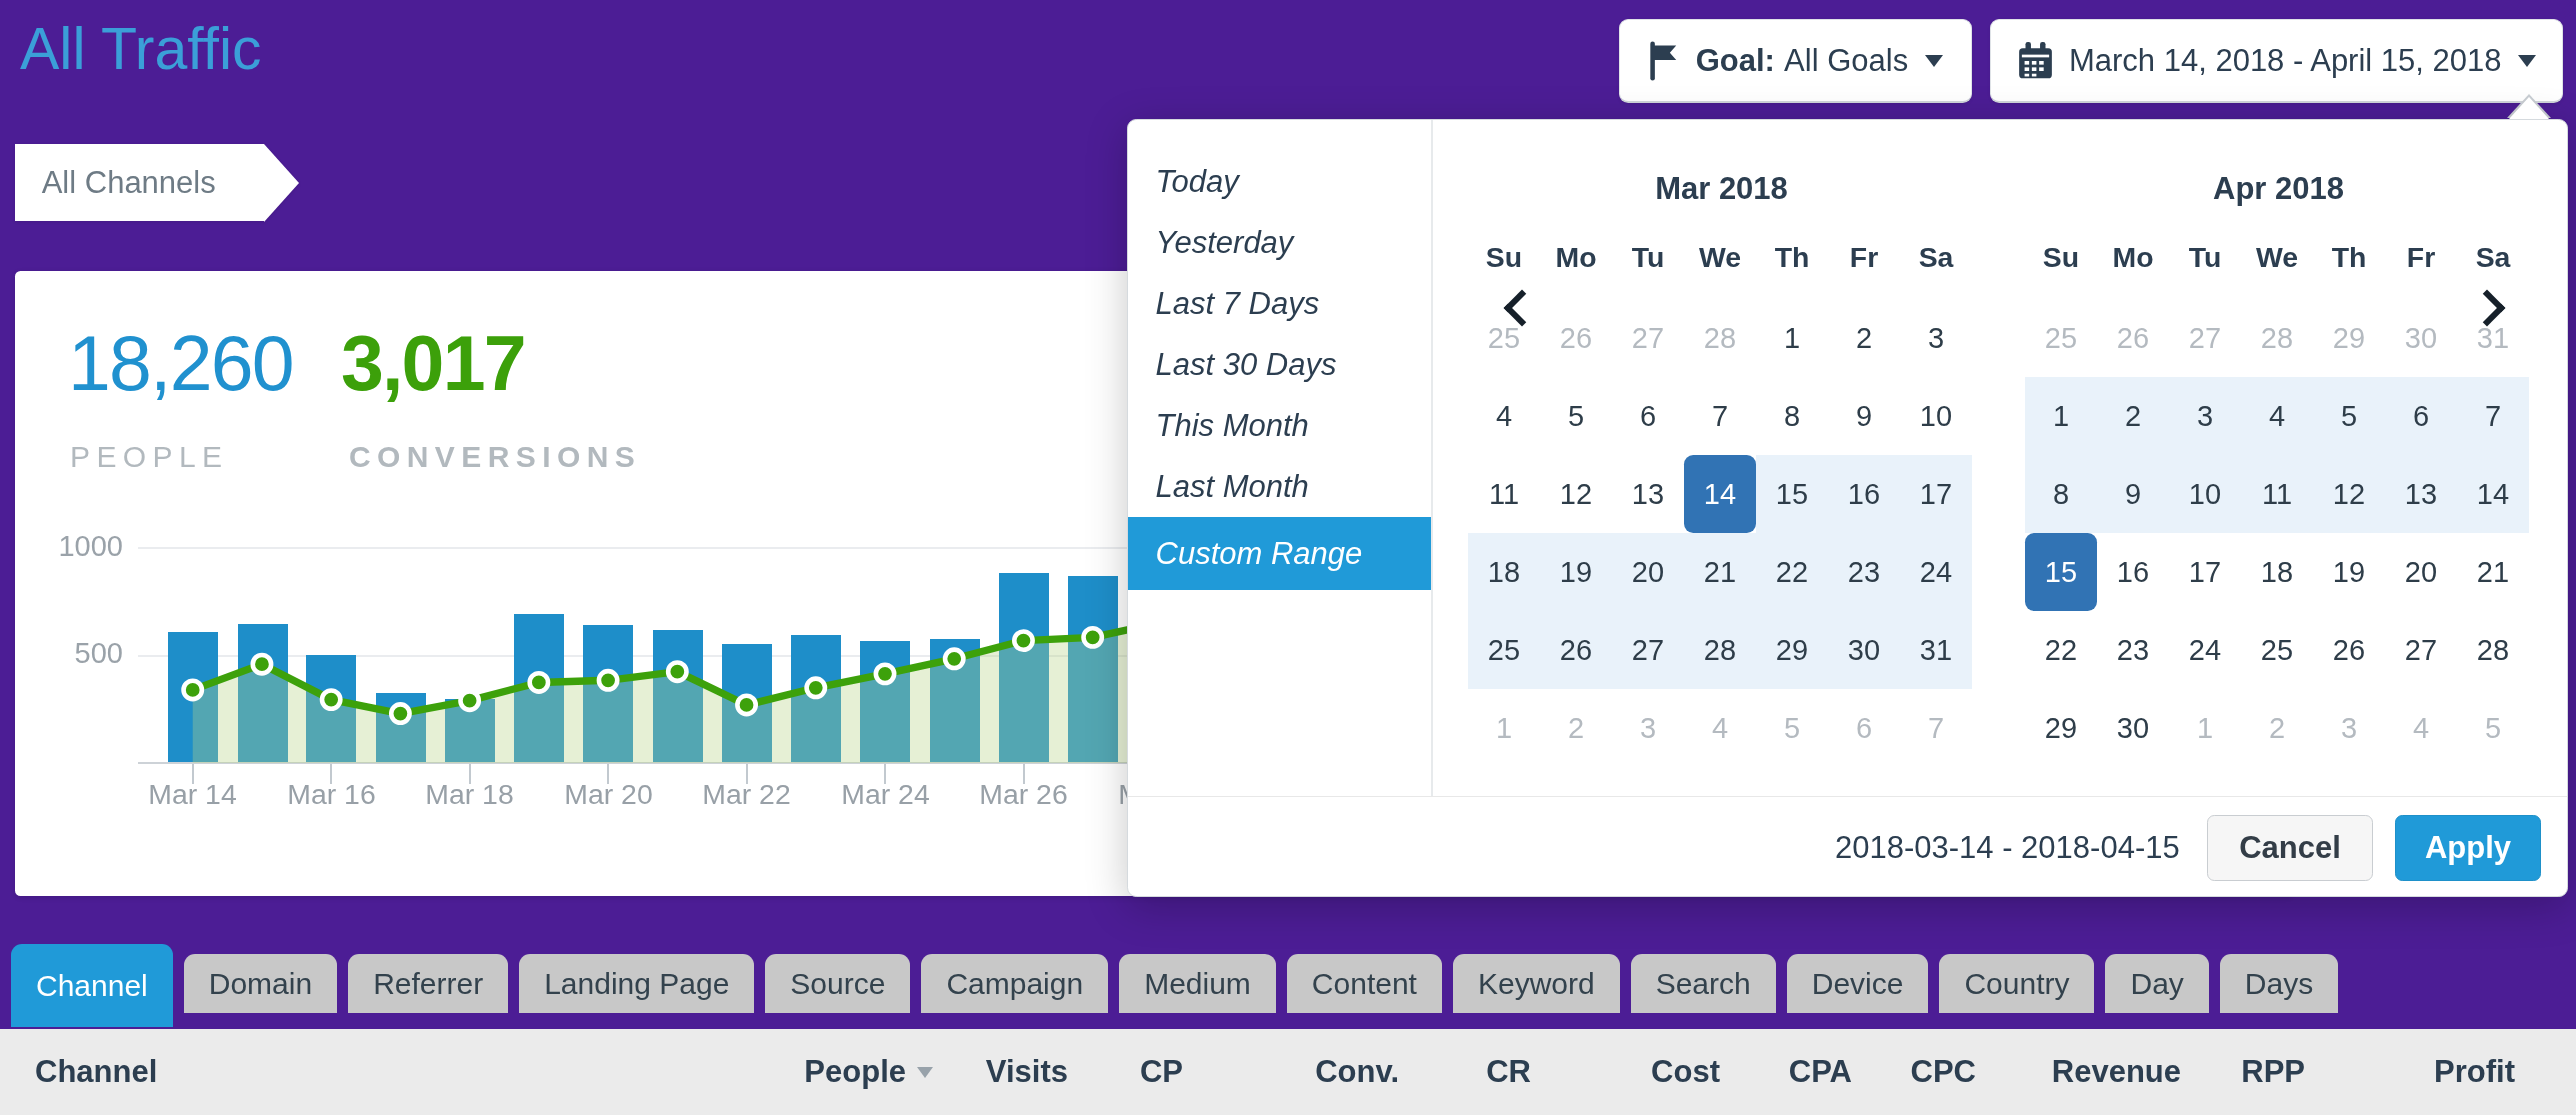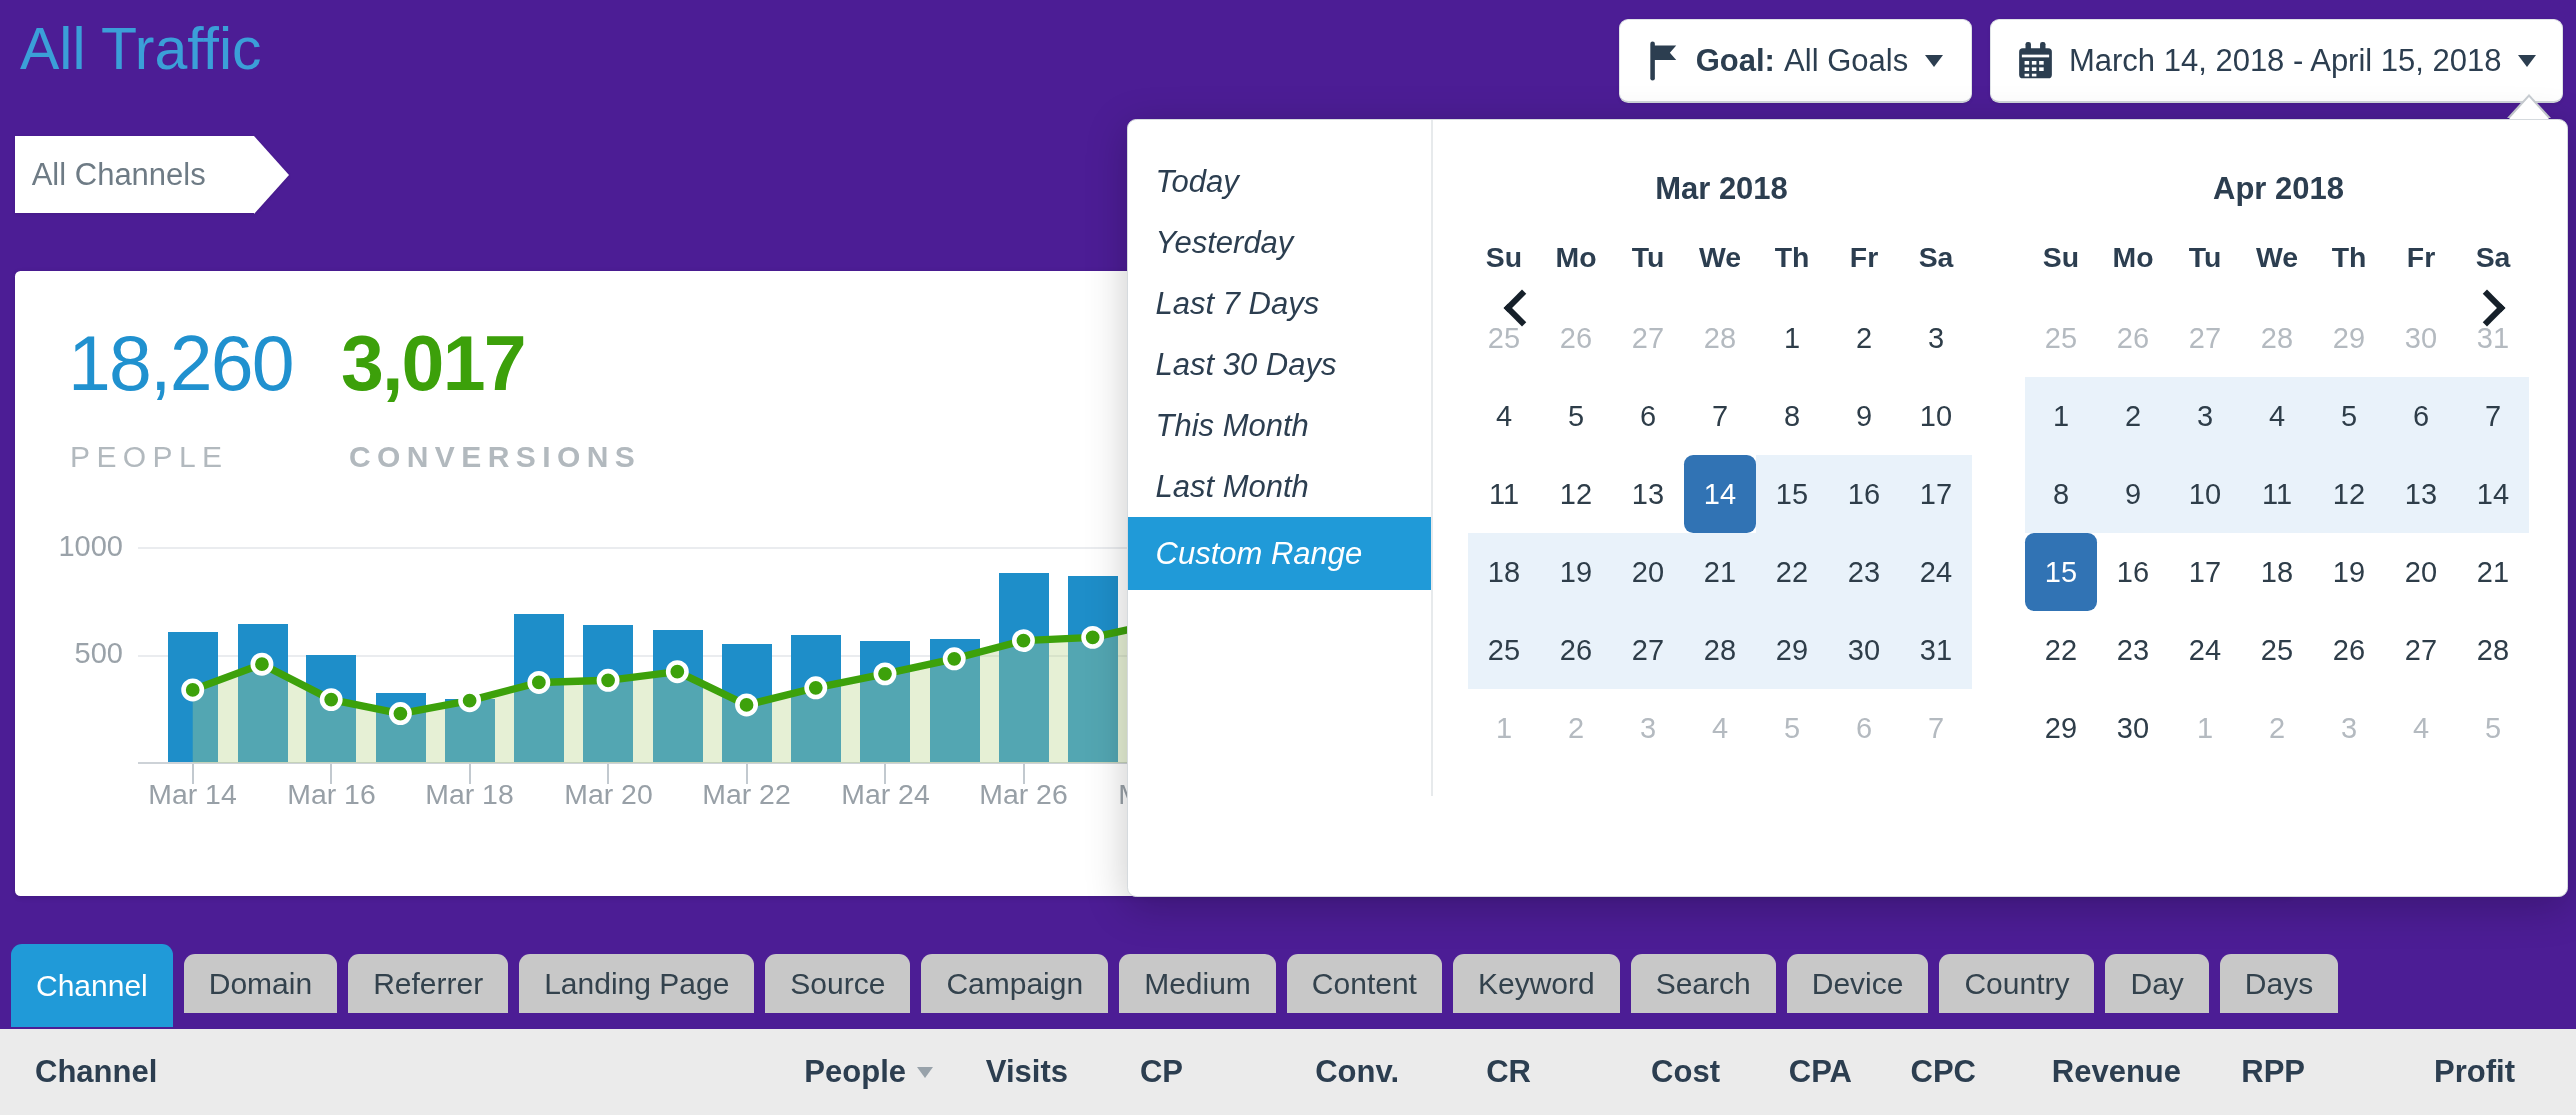--- a/index.html
+++ b/index.html
@@ -13,22 +13,22 @@
            display:flex;align-items:center;font-size:31px;color:#2c3e50;
            box-sizing:border-box;padding:0 26px;cursor:pointer;box-shadow:0 1.8px 3.7px rgba(0,0,0,.06);}
   .btn-goal{left:1619px;width:353px;}
   .btn-date{right:13px;}
   .btn-top .ic{margin-right:14.7px;display:flex;align-items:center;}
   .bold-lbl{font-weight:bold;margin-right:9.2px;}
   .caret-down{width:0;height:0;border-left:9.2px solid transparent;border-right:9.2px solid transparent;
               border-top:12px solid #2c3e50;margin-left:16.5px;}
 
   
-  .chan-tag{position:absolute;left:14.7px;top:136px;height:77px;width:222px;background:#fff;
-            display:flex;align-items:center;padding-left:17px;font-size:31px;color:#6e7b85;
+  .chan-tag{position:absolute;left:14.7px;top:144px;height:77px;width:222px;background:#fff;
+            display:flex;align-items:center;padding-left:27px;font-size:31px;color:#6e7b85;
             filter:drop-shadow(0 1.8px 1.8px rgba(0,0,0,.10));cursor:pointer;}
   .chan-tag::after{content:'';position:absolute;left:100%;top:0;width:0;height:0;
             border-top:39px solid transparent;border-bottom:39px solid transparent;border-left:35px solid #fff;}
 
   
   .chart-card{position:absolute;left:14.7px;top:271px;width:2278px;height:625px;background:#fff;
               border-radius:5.5px;box-shadow:0 1.8px 5.5px rgba(0,0,0,.12);}
   .stat-value{position:absolute;top:319px;font-size:77px;letter-spacing:-1.8px;z-index:2;}
   .stat-people{left:68px;color:#2091cf;}
   .stat-conv{left:341px;color:#3ca00a;font-weight:bold;}
@@ -436,16 +436,21 @@
               <span class="day muted">1</span>
               <span class="day muted">2</span>
               <span class="day muted">3</span>
               <span class="day muted">4</span>
               <span class="day muted">5</span>
             </div>
           </div>
         </div>
       </div>
 
+    <div class="picker-footer">
+      <span class="range-text">2018-03-14 - 2018-04-15</span>
+      <div class="btn-cancel">Cancel</div>
+      <div class="btn-apply">Apply</div>
+    </div>
   </div>
 
 </div>
 
 
 </body></html>

